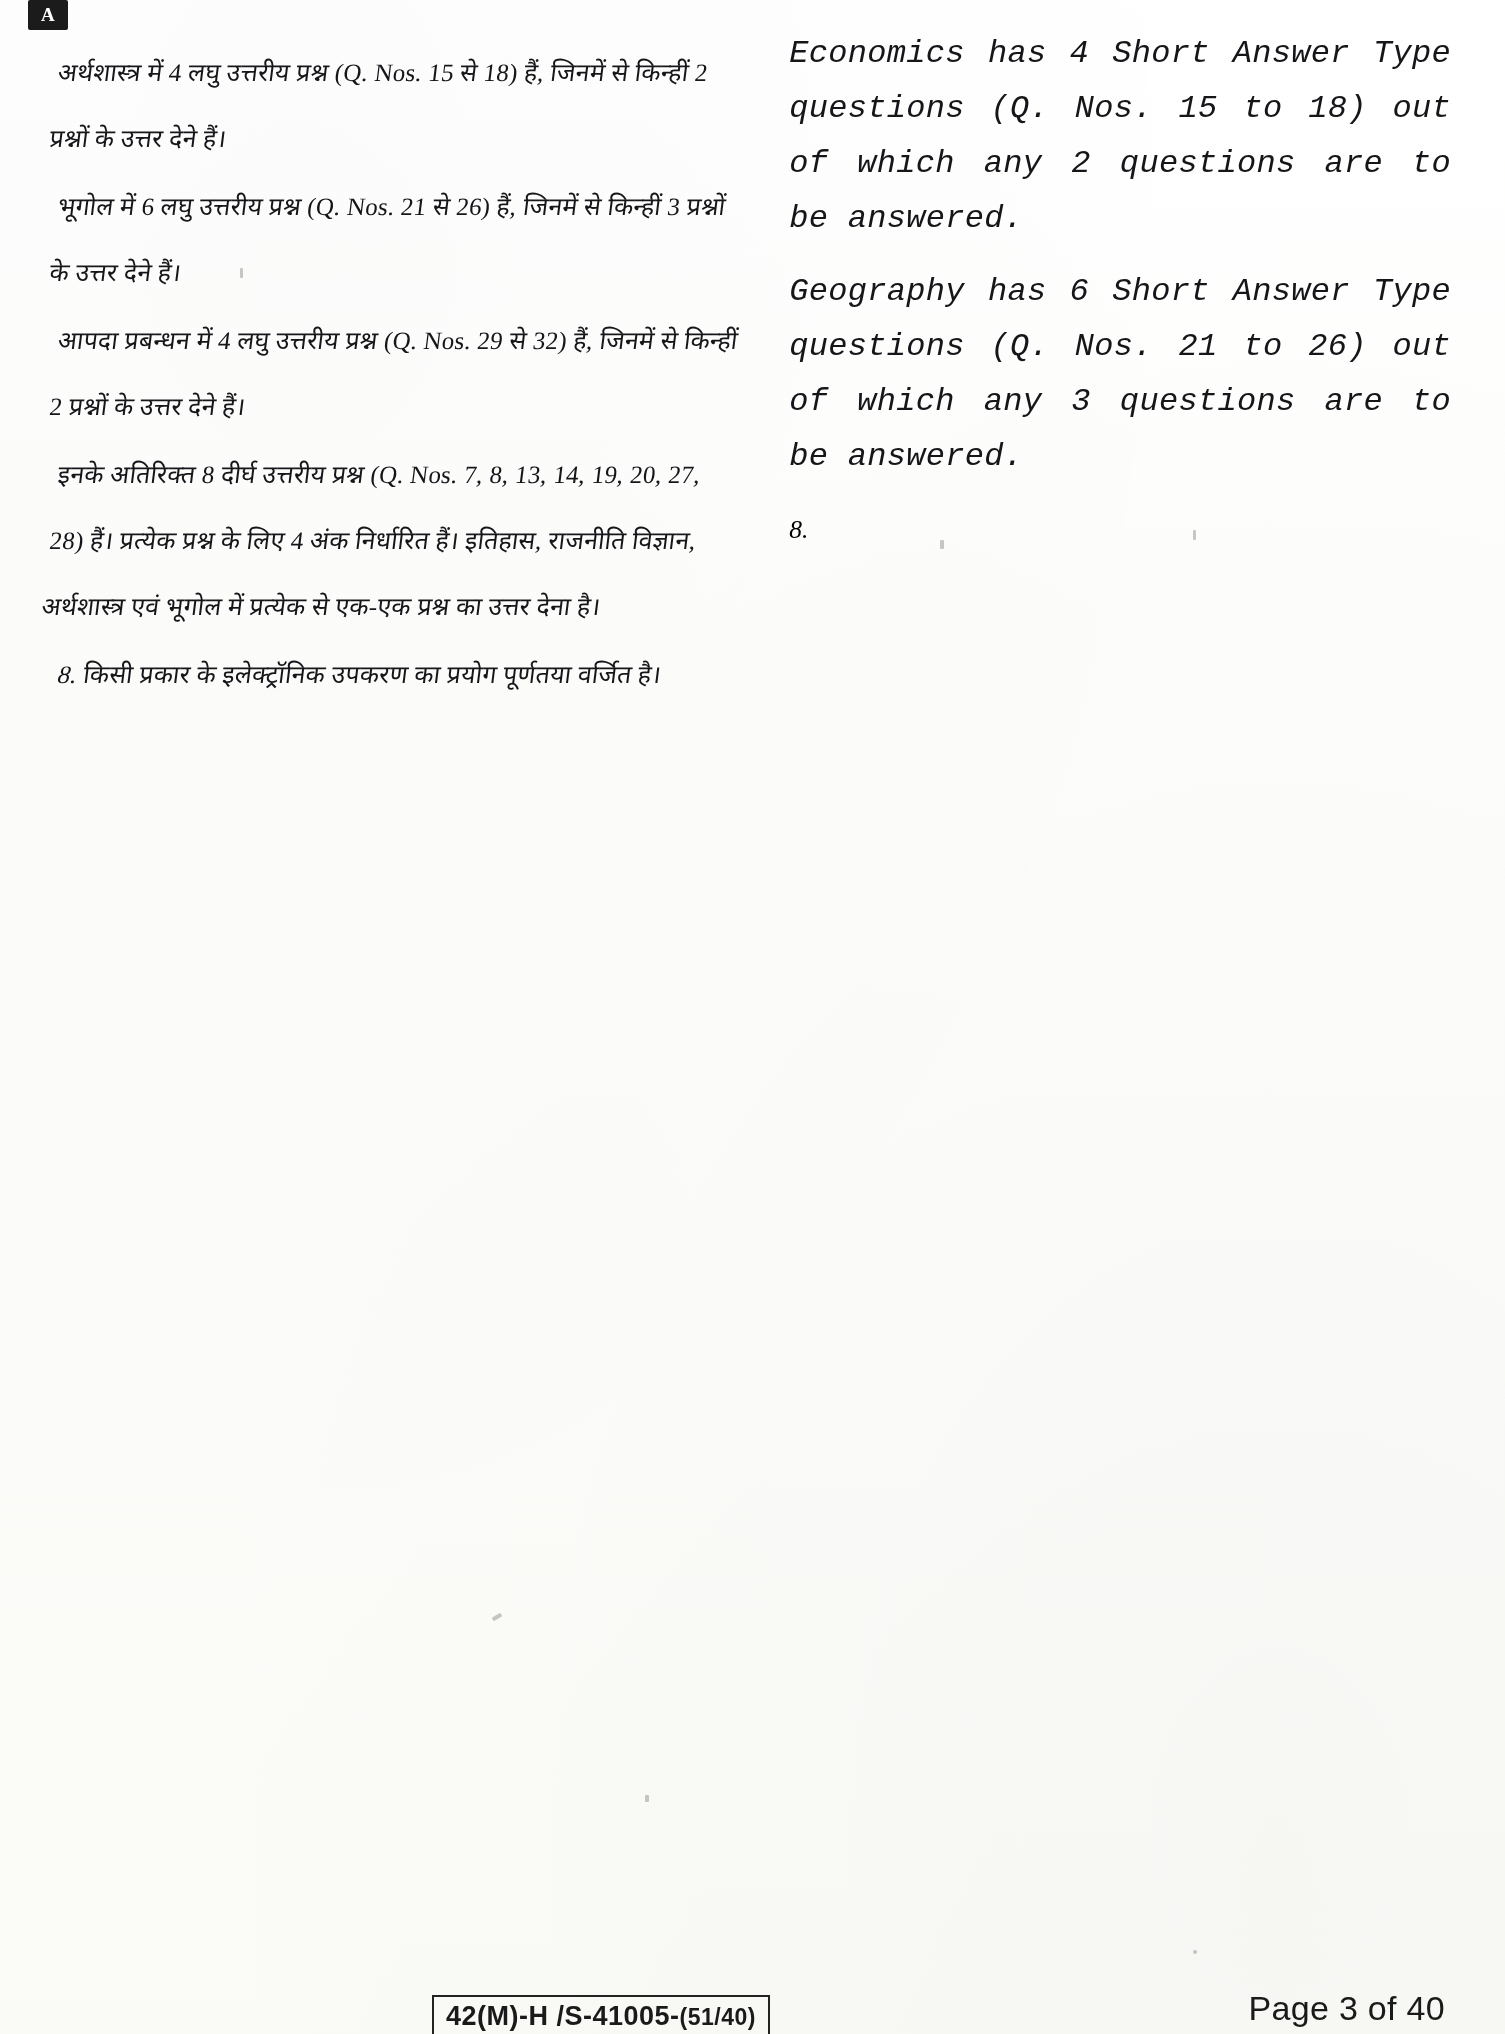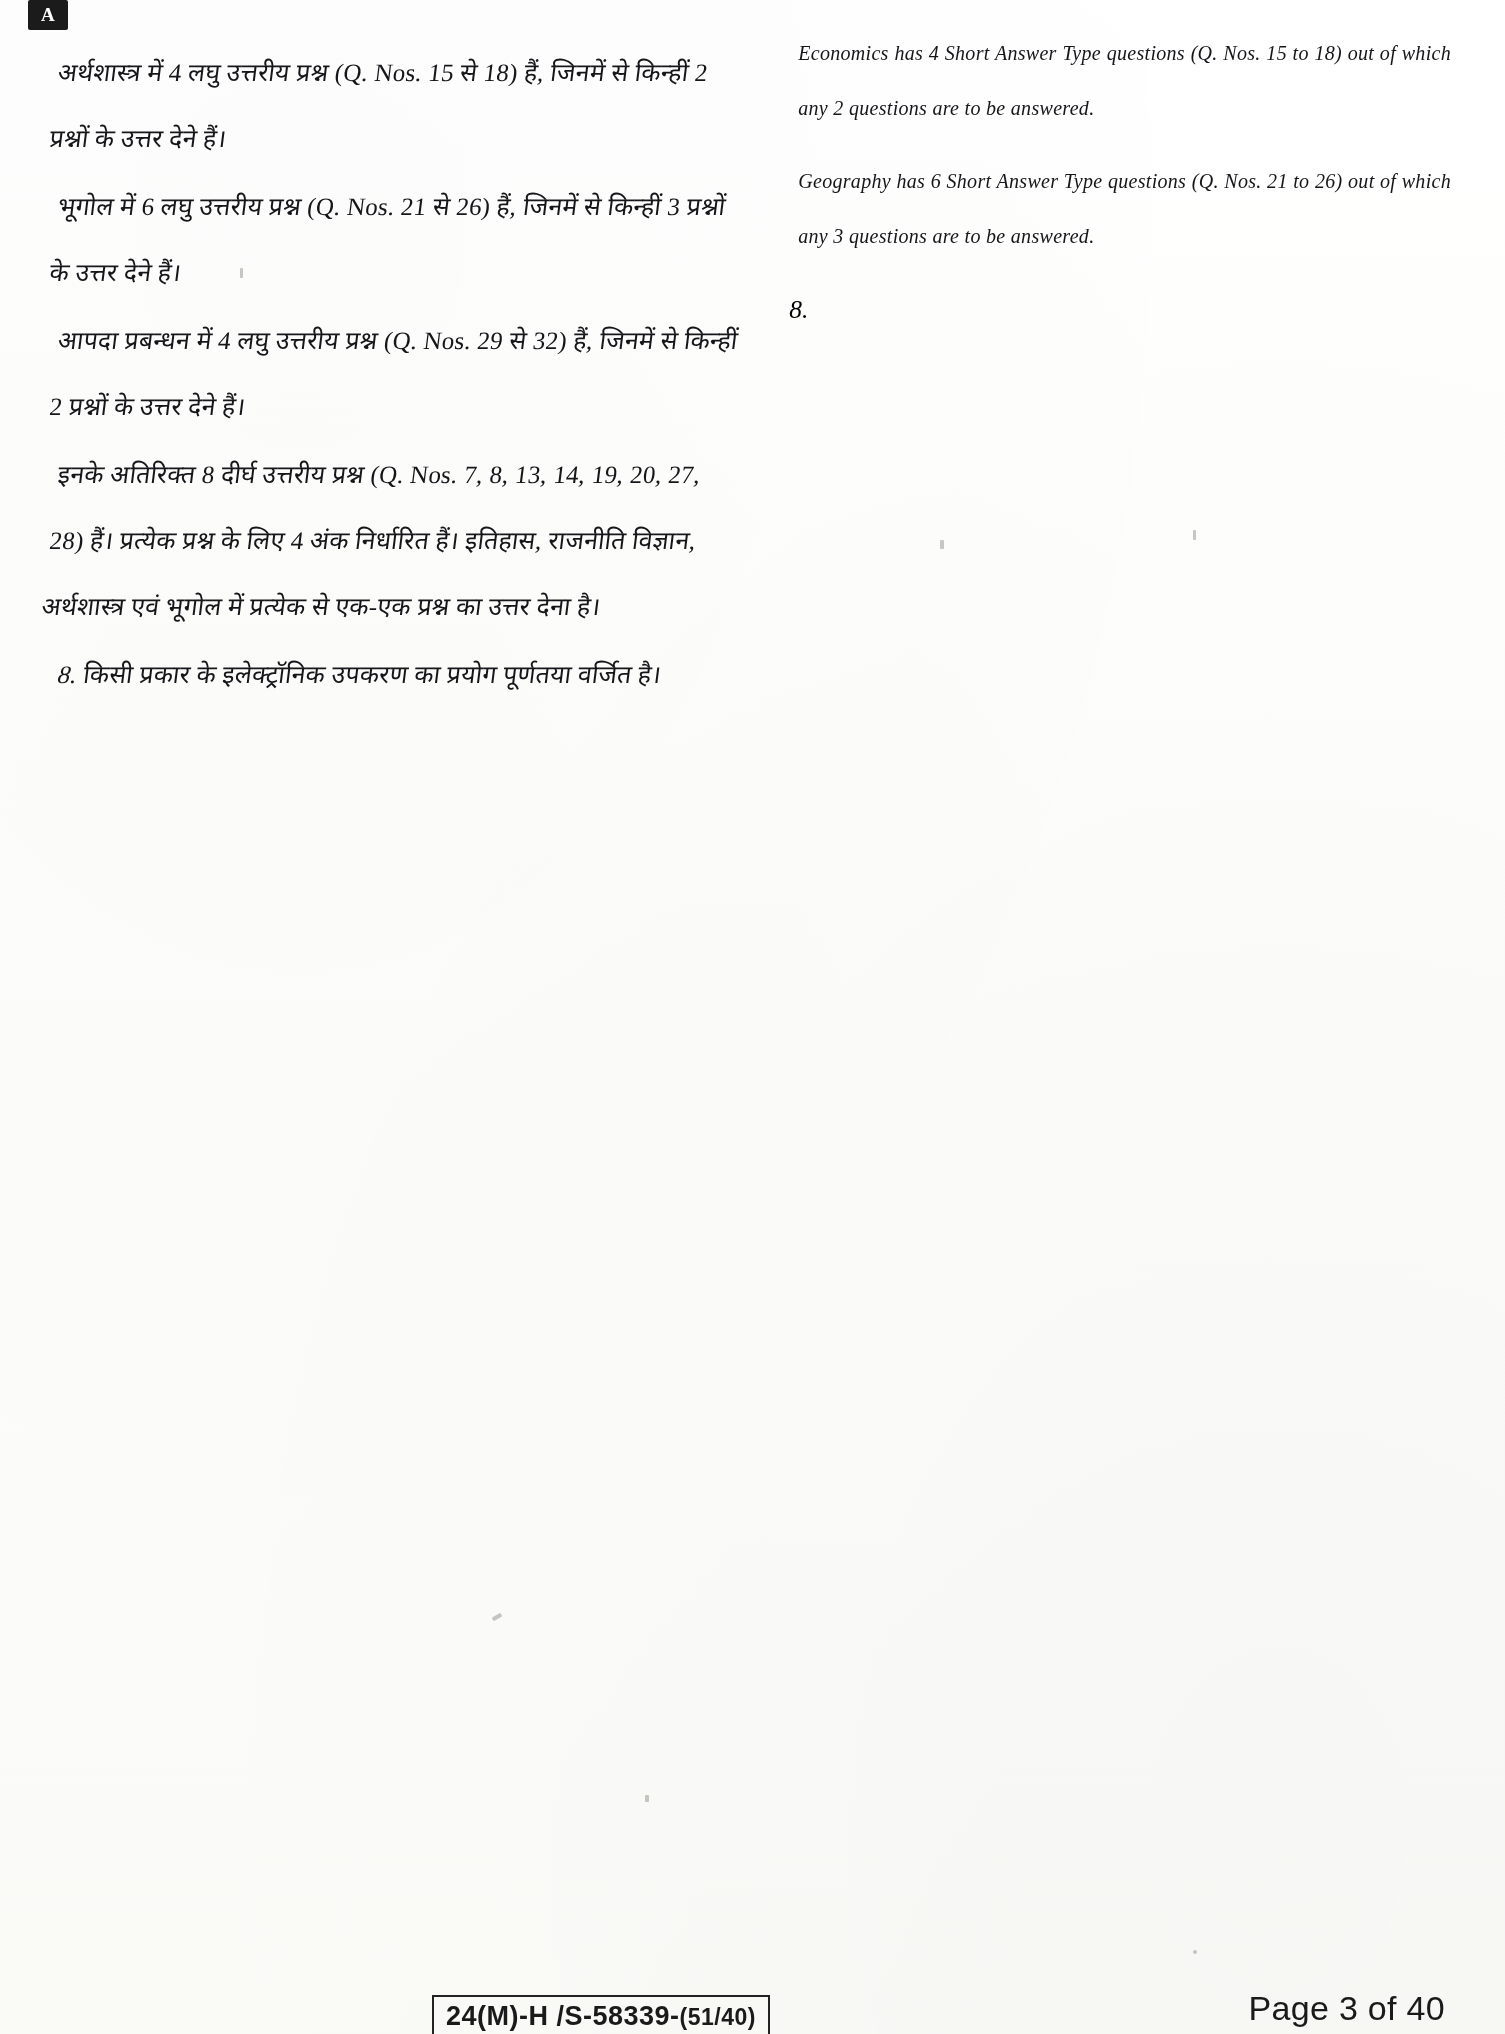--- a/index.html
+++ b/index.html
@@ -81,26 +81,26 @@
     position: relative;
     display: block;
   }
   .hi-num {
     font-family: "Liberation Serif", serif;
     font-size: 25px;
     font-style: italic;
   }
 
   .en-para {
-    font-family: Liberation Serif, serif;
+    font-family: Liberation Mono, monospace;
     font-style: italic;
-    font-size: 20px;
+    font-size: 32px;
     line-height: 55px;
     color: #15151a;
-    margin: 0 0 18px 9px;
+    margin: 0 0 18px 0;
     letter-spacing: 0.3px;
     text-align: justify;
   }
   .en-item {
     display: flex;
     gap: 14px;
   }
   .en-item .n {
     font-family: "Liberation Serif", serif;
     font-style: italic;
@@ -192,16 +192,16 @@
   </div>
 
   <div class="speck" style="left:940px; top:540px; width:4px; height:9px; border-radius:1px;"></div>
   <div class="speck" style="left:1193px; top:530px; width:3px; height:10px; border-radius:1px;"></div>
   <div class="speck" style="left:1193px; top:1950px; width:4px; height:4px;"></div>
   <div class="speck" style="left:645px; top:1795px; width:4px; height:7px; border-radius:1px;"></div>
   <div class="speck" style="left:240px; top:268px; width:3px; height:10px; border-radius:1px;"></div>
   <div class="speck" style="left:492px; top:1615px; width:10px; height:4px; border-radius:1px; transform:rotate(-30deg);"></div>
 
   <div class="footer">
-    <div class="code-box"><span>24(M)-H /S-58339-</span><span class="sub">(51/40)</span></div>
+    <div class="code-box"><span>42(M)-H /S-41005-</span><span class="sub">(51/40)</span></div>
     <div class="page-num">Page 3 of 40</div>
   </div>
 </div>
 
 </body></html>

